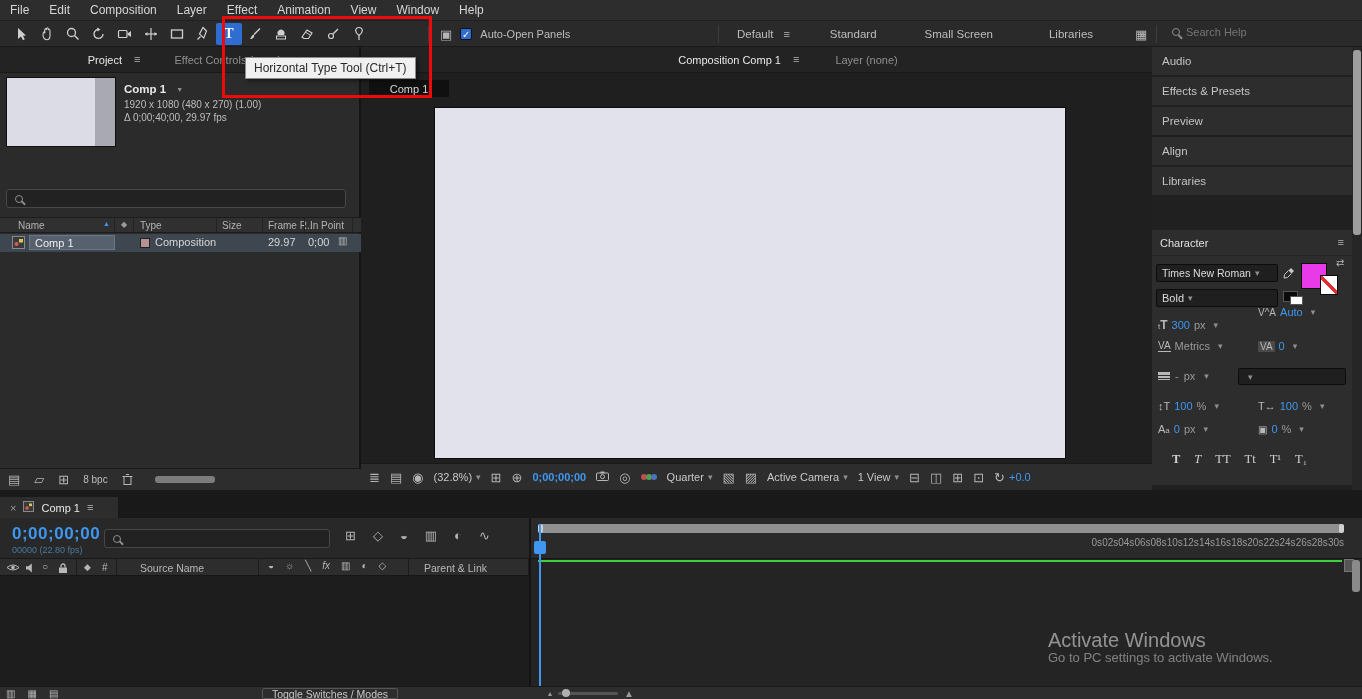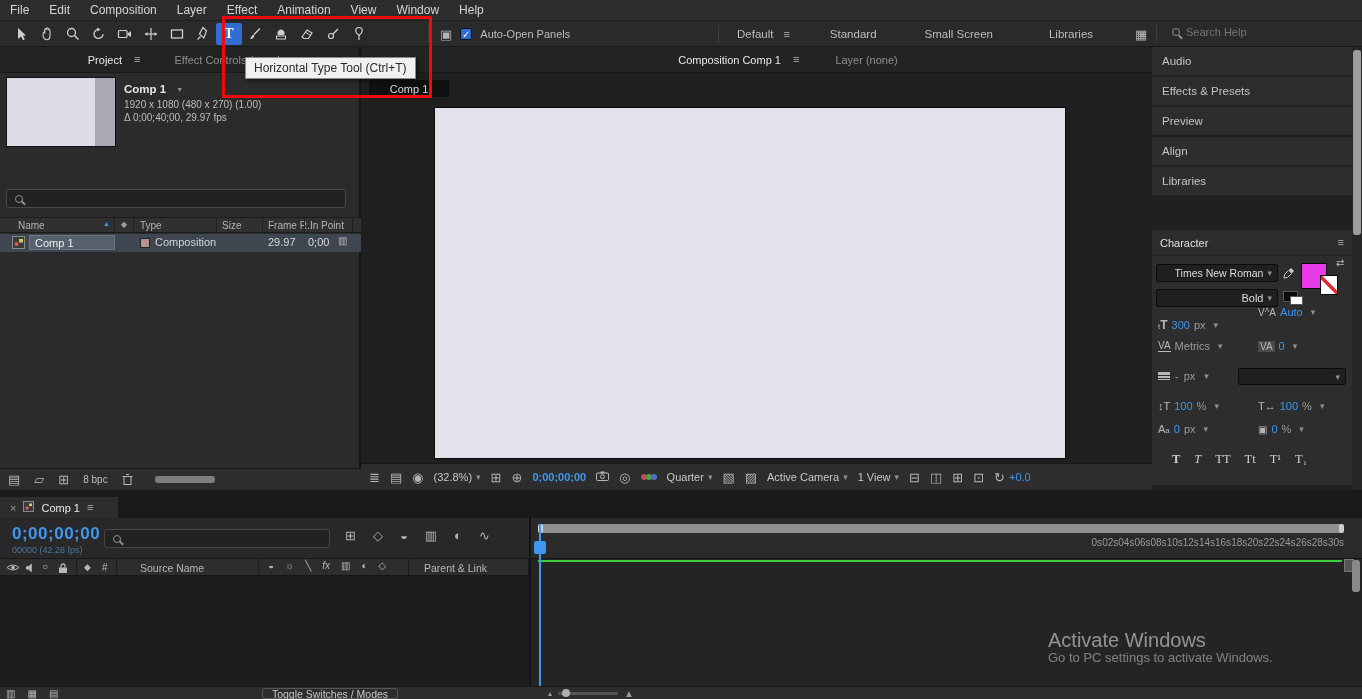--- a/index.html
+++ b/index.html
@@ -48,21 +48,21 @@
 
   
   .comp { left:361px; top:47px; width:791px; height:443px; background:#1f1f1f; }
   .viewport { background:#e2e2ec; box-shadow:0 0 0 1px #0c0c0c; }
   .bbar { background:#2d2d2d; border-top:1px solid #191919; }
 
   
   .rightcol { left:1152px; top:47px; width:210px; height:443px; background:#202020; }
   .rp-header { background:#2d2d2d; height:28px; display:flex; align-items:center; padding-left:10px; margin-bottom:2px; color:#c3c3c3; font-size:11.5px; }
   .charpanel { background:#2d2d2d; }
-  .sel { background:#1f1f1f; border:1px solid #0c0c0c; border-radius:2px; display:flex; align-items:center; justify-content:flex-end; padding:0 5px; color:#dcdcdc; font-size:11px; }
+  .sel { background:#1f1f1f; border:1px solid #0c0c0c; border-radius:2px; display:flex; align-items:center; justify-content:flex-start; padding:0 5px; color:#dcdcdc; font-size:11px; }
   .ic-lines i { display:block; background:#b8b8b8; width:12px; margin:1px 0; }
   .tgl { color:#d0d0d0; font-size:12.5px; font-family:"Liberation Serif", serif; }
 
   
   .timeline { left:0; top:497px; width:1362px; height:202px; background:#1e1e1e; }
   .tl-tabrow { height:21px; background:#191919; }
   .tl-tab { background:#2d2d2d; height:21px; display:flex; align-items:center; gap:7px; padding:0 10px; width:118px; }
   .tl-left { background:#282828; }
   .tl-headrow { background:#2d2d2d; border-top:1px solid #191919; border-bottom:1px solid #161616; }
   .tc-big { color:#3f97f0; font-weight:bold; font-size:17px; letter-spacing:.5px; }
@@ -463,21 +463,21 @@
               <circle cx="4" cy="7" r="1.8" fill="#d85c5c"></circle>
               <rect x="6" y="2.5" width="3" height="2.6" fill="#d8c85c"></rect>
             </svg></span>
         <span style="color:#e8e8e8;">Comp 1</span>
         <span class="glyph" style="font-size:11px;">≡</span>
       </div>
     </div>
 
     <div class="abs tl-left" style="left:0; top:21px; width:530px; height:40px;">
       <div class="abs tc-big" style="left:12px; top:6px;">0;00;00;00</div>
-      <div class="abs" style="left:12px; top:27px; font-size:9px; color:#49799f;">00000 (42.28 fps)</div>
+      <div class="abs" style="left:12px; top:27px; font-size:9px; color:#49799f;">00000 (22.80 fps)</div>
       <div class="abs inset row" style="left:104px; top:11px; width:226px; height:19px; padding-left:8px; gap:6px;">
         <span class="mag"></span>
         <input class="ghost" style="width: 180px;">
       </div>
       <div class="abs row" style="left:345px; top:11px; gap:17px;">
         <span class="glyph">⊞</span>
         <span class="glyph">◇</span>
         <span class="glyph">◒</span>
         <span class="glyph">▥</span>
         <span class="glyph">◐</span>

